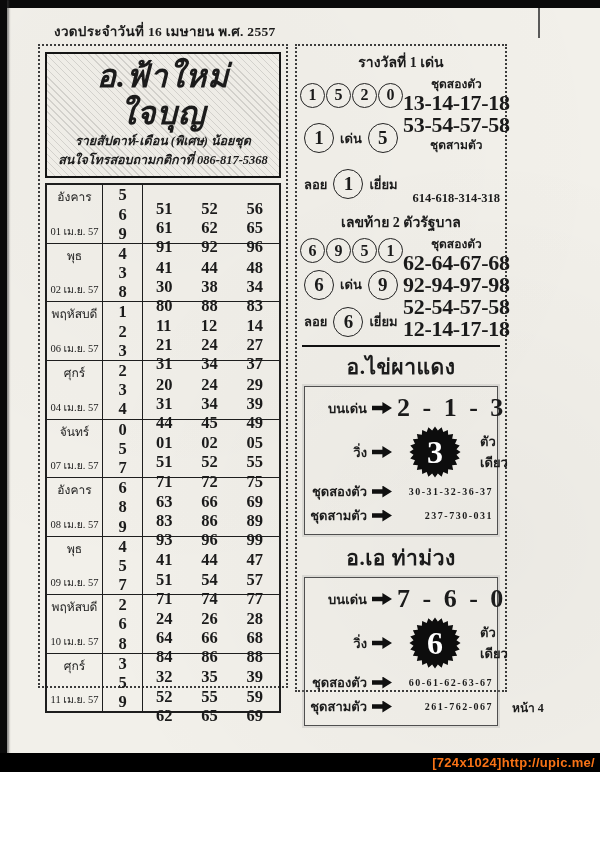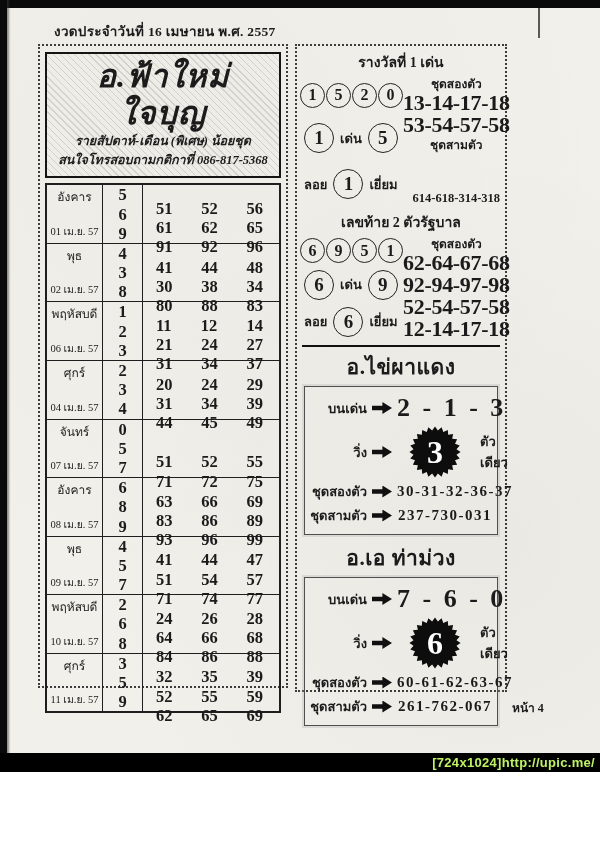--- a/index.html
+++ b/index.html
@@ -9,21 +9,21 @@
   .page { position:relative; width:600px; height:772px; background:#f2f0ea; overflow:hidden;
           background-image:radial-gradient(circle at 30% 20%, rgba(0,0,0,0.02), transparent 60%),
                            radial-gradient(circle at 80% 70%, rgba(0,0,0,0.03), transparent 55%); }
 
   
   .bar-top   { position:absolute; left:0; top:0; width:600px; height:8px; background:#0a0a0a; }
   .bar-left  { position:absolute; left:0; top:0; width:7px; height:864px; background:#0a0a0a;
                box-shadow:2px 0 2px rgba(60,60,60,.55); }
   .bar-bottom{ position:absolute; left:0; bottom:0; width:600px; height:19px; background:#000;
                display:flex; align-items:center; justify-content:flex-end; padding-right:5px; }
-  .bar-bottom span { color:#bef264; font-family:"Liberation Sans","DejaVu Sans",sans-serif;
+  .bar-bottom span { color:#f97316; font-family:"Liberation Sans","DejaVu Sans",sans-serif;
                font-size:13px; font-weight:bold; letter-spacing:.3px; }
   .edge-line { position:absolute; left:538px; top:8px; width:2px; height:30px; background:#333; opacity:.8; }
 
   .dateline { position:absolute; left:54px; top:20px; font-size:13.5px; font-weight:bold; letter-spacing:.3px; }
 
   
   .lpanel { position:absolute; left:38px; top:44px; width:250px; height:644px;
             border:2px dotted #3c3c3c; padding:6px 5px 5px 5px; background:transparent; }
 
   .adbox { border:2px solid #141414; padding:4px 3px 6px 3px; text-align:center;
@@ -76,21 +76,21 @@
 
   .sectitle { text-align:center; font-size:21px; font-weight:bold; letter-spacing:.5px; margin-top:1px; }
   .secbox { border:1.5px solid #4f4f4f; box-shadow:0 0 0 2px rgba(160,160,160,.25);
             margin:3px 4px 6px 4px; padding:3px 4px 5px 4px; }
 
   .frow { display:flex; align-items:center; gap:5px; margin:3px 0; }
   .flabel { width:58px; text-align:right; font-weight:bold; font-size:13px; flex:none; }
   .arrow { display:inline-block; width:20px; height:12px; background:#101010; flex:none;
            clip-path:polygon(0 32%, 52% 32%, 52% 0, 100% 50%, 52% 100%, 52% 68%, 0 68%); }
   .bigval { flex:1; text-align:center; font-size:26px; font-weight:bold; letter-spacing:3px; white-space:nowrap; }
-  .seqval { flex:1; text-align:center; font-size:15px; font-weight:bold; letter-spacing:1.5px; white-space:nowrap; }
+  .seqval { flex:1; text-align:right; font-size:10px; font-weight:bold; letter-spacing:1.5px; white-space:nowrap; }
 
   .badge { position:relative; width:52px; height:52px; margin-left:12px; flex:none; }
   .badge svg { position:absolute; inset:0; width:100%; height:100%; }
   .badge .bnum { position:absolute; inset:0; display:flex; align-items:center; justify-content:center;
                  color:#fff; font-weight:bold; font-size:32px; }
   .suffix { font-size:13px; font-weight:bold; margin-left:14px; }
 </style>
 </head>
 <body>
 
@@ -245,20 +245,25 @@
       </div>
 
       <div class="tgroup">
         <div class="daycell">
           <span class="day">จันทร์</span>
           <span class="date">07 เม.ย. 57</span>
         </div>
         <div class="lines">
           <div class="tline">
             <span class="digit">0</span>
+            <span class="nums">
+                <span>01</span>
+                <span>02</span>
+                <span>05</span>
+              </span>
           </div>
           <div class="tline">
             <span class="digit">5</span>
             <span class="nums">
                 <span>51</span>
                 <span>52</span>
                 <span>55</span>
               </span>
           </div>
           <div class="tline">

